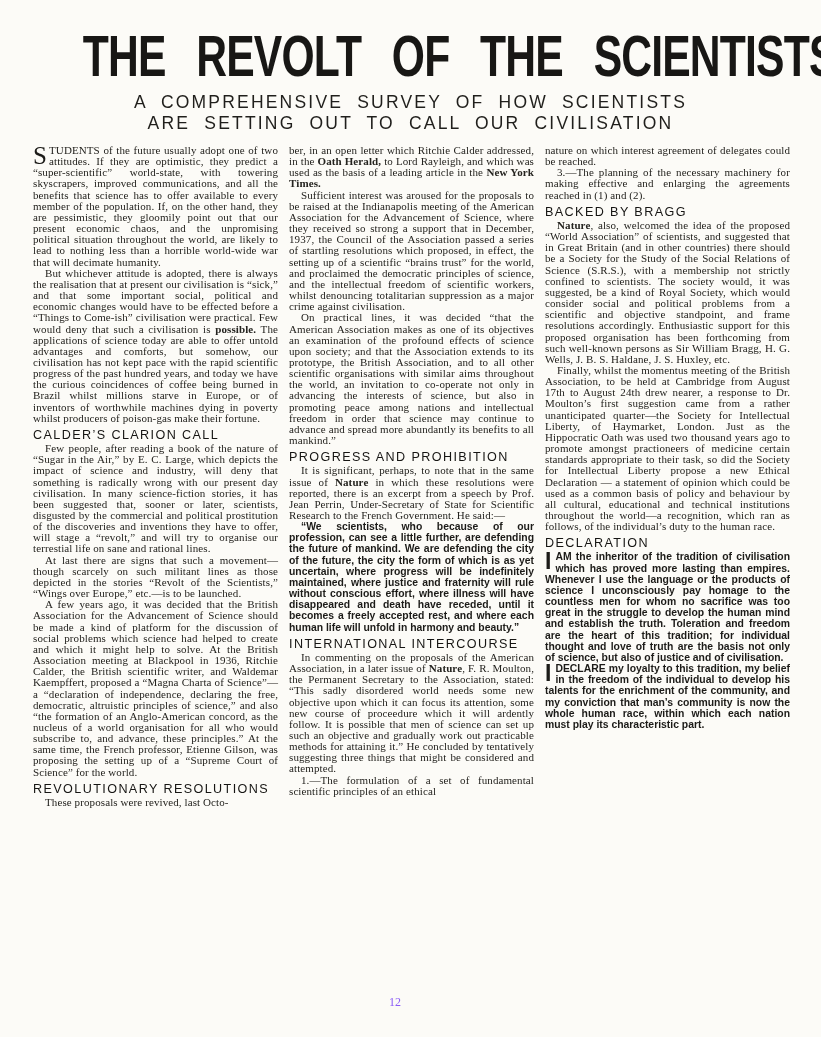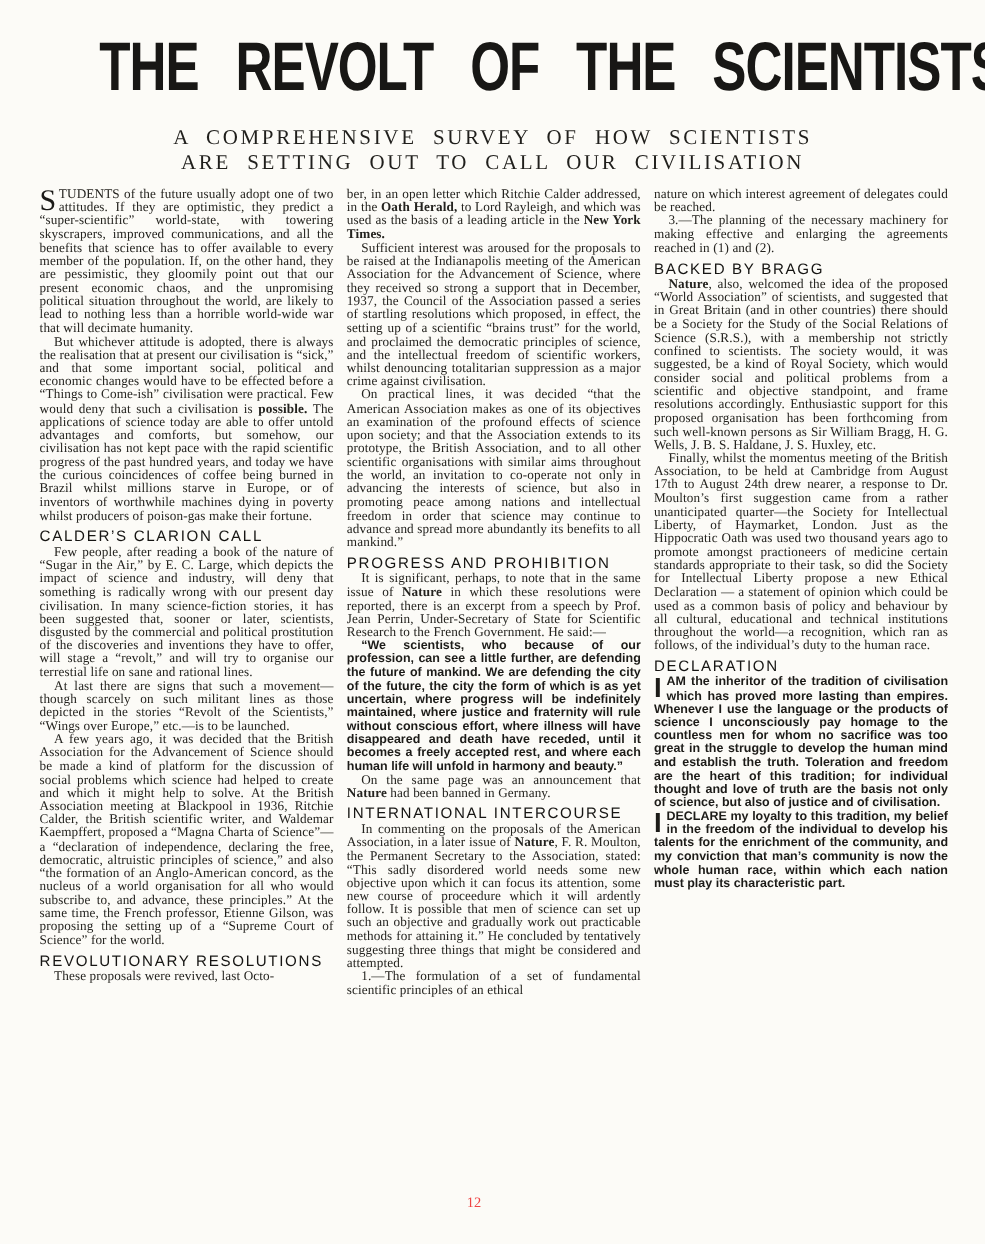--- a/index.html
+++ b/index.html
@@ -24,22 +24,22 @@
     font-weight: bold;
     font-size: 52px;
     letter-spacing: -1px;
     word-spacing: 24px;
     color: #181715;
     transform: scale(0.82, 1.1);
     transform-origin: center;
     line-height: 52px;
   }
   .subtitle {
-    margin-top: 22px;
-    font-family: Liberation Serif, serif;
+    margin-top: 10px;
+    font-family: Liberation Sans, sans-serif;
     font-size: 17.5px;
     letter-spacing: 2.2px;
     word-spacing: 7px;
     line-height: 21px;
     color: #201f1c;
   }
   .columns {
     display: flex;
     gap: 11px;
     padding: 0 28px 0 33px;
@@ -89,21 +89,21 @@
     padding-right: 4px;
   }
   .col b { font-weight: bold; font-family: inherit; }
   .pagenum {
     position: absolute;
     bottom: 27px;
     left: 0;
     width: 790px;
     text-align: center;
     font-size: 12px;
-    color: #ef4444;
+    color: #8b5cf6;
   }
 </style>
 </head>
 <body>
 
 <div class="page">
   <div class="masthead">
     <div>
       <span class="title">THE REVOLT OF THE SCIENTISTS</span>
     </div>
@@ -124,21 +124,20 @@
         <div class="heading">REVOLUTIONARY RESOLUTIONS</div>
         <p class="">These proposals were revived, last Octo-</p>
       </div>
     <div class="col">
         <p class="noindent">ber, in an open letter which Ritchie Calder addressed, in the <b>Oath Herald,</b> to Lord Rayleigh, and which was used as the basis of a leading article in the <b>New York Times.</b></p>
         <p class="">Sufficient interest was aroused for the proposals to be raised at the Indianapolis meeting of the American Association for the Advancement of Science, where they received so strong a support that in December, 1937, the Council of the Association passed a series of startling resolutions which proposed, in effect, the setting up of a scientific “brains trust” for the world, and proclaimed the democratic principles of science, and the intellectual freedom of scientific workers, whilst denouncing totalitarian suppression as a major crime against civilisation.</p>
         <p class="">On practical lines, it was decided “that the American Association makes as one of its objectives an examination of the profound effects of science upon society; and that the Association extends to its prototype, the British Association, and to all other scientific organisations with similar aims throughout the world, an invitation to co-operate not only in advancing the interests of science, but also in promoting peace among nations and intellectual freedom in order that science may continue to advance and spread more abundantly its benefits to all mankind.”</p>
         <div class="heading">PROGRESS AND PROHIBITION</div>
         <p class="">It is significant, perhaps, to note that in the same issue of <b>Nature</b> in which these resolutions were reported, there is an excerpt from a speech by Prof. Jean Perrin, Under-Secretary of State for Scientific Research to the French Government.  He said:—</p>
         <p class="bold-block">“We scientists, who because of our profession, can see a little further, are defending the future of mankind.  We are defending the city of the future, the city the form of which is as yet uncertain, where progress will be indefinitely maintained, where justice and fraternity will rule without conscious effort, where illness will have disappeared and death have receded, until it becomes a freely accepted rest, and where each human life will unfold in harmony and beauty.”</p>
-        <p class="">On the same page was an announcement that <b>Nature</b> had been banned in Germany.</p>
         <div class="heading">INTERNATIONAL INTERCOURSE</div>
         <p class="">In commenting on the proposals of the American Association, in a later issue of <b>Nature</b>, F. R. Moulton, the Permanent Secretary to the Association, stated: “This sadly disordered world needs some new objective upon which it can focus its attention, some new course of proceedure which it will ardently follow.  It is possible that men of science can set up such an objective and gradually work out practicable methods for attaining it.”  He concluded by tentatively suggesting three things that might be considered and attempted.</p>
         <p class="">1.—The formulation of a set of fundamental scientific principles of an ethical</p>
       </div>
     <div class="col">
         <p class="noindent">nature on which interest agreement of delegates could be reached.</p>
         <p class="">3.—The planning of the necessary machinery for making effective and enlarging the agreements reached in (1) and (2).</p>
         <div class="heading">BACKED BY BRAGG</div>
         <p class=""><b>Nature</b>, also, welcomed the idea of the proposed “World Association” of scientists, and suggested that in Great Britain (and in other countries) there should be a Society for the Study of the Social Relations of Science (S.R.S.), with a membership not strictly confined to scientists. The society would, it was suggested, be a kind of Royal Society, which would consider social and political problems from a scientific and objective standpoint, and frame resolutions accordingly. Enthusiastic support for this proposed organisation has been forthcoming from such well-known persons as Sir William Bragg, H. G. Wells, J. B. S. Haldane, J. S. Huxley, etc.</p>
         <p class="">Finally, whilst the momentus meeting of the British Association, to be held at Cambridge from August 17th to August 24th drew nearer, a response to Dr. Moulton’s first suggestion came from a rather unanticipated quarter—the Society for Intellectual Liberty, of Haymarket, London. Just as the Hippocratic Oath was used two thousand years ago to promote amongst practioneers of medicine certain standards appropriate to their task, so did the Society for Intellectual Liberty propose a new Ethical Declaration — a statement of opinion which could be used as a common basis of policy and behaviour by all cultural, educational and technical institutions throughout the world—a recognition, which ran as follows, of the individual’s duty to the human race.</p>

